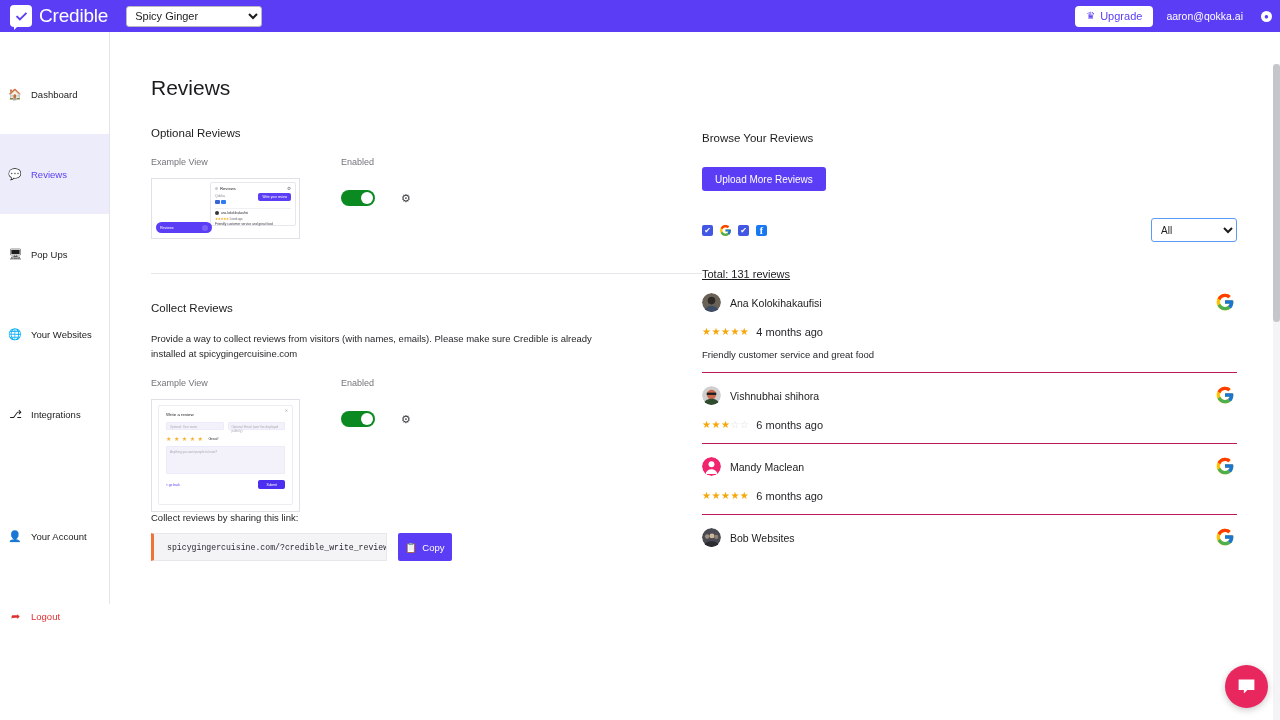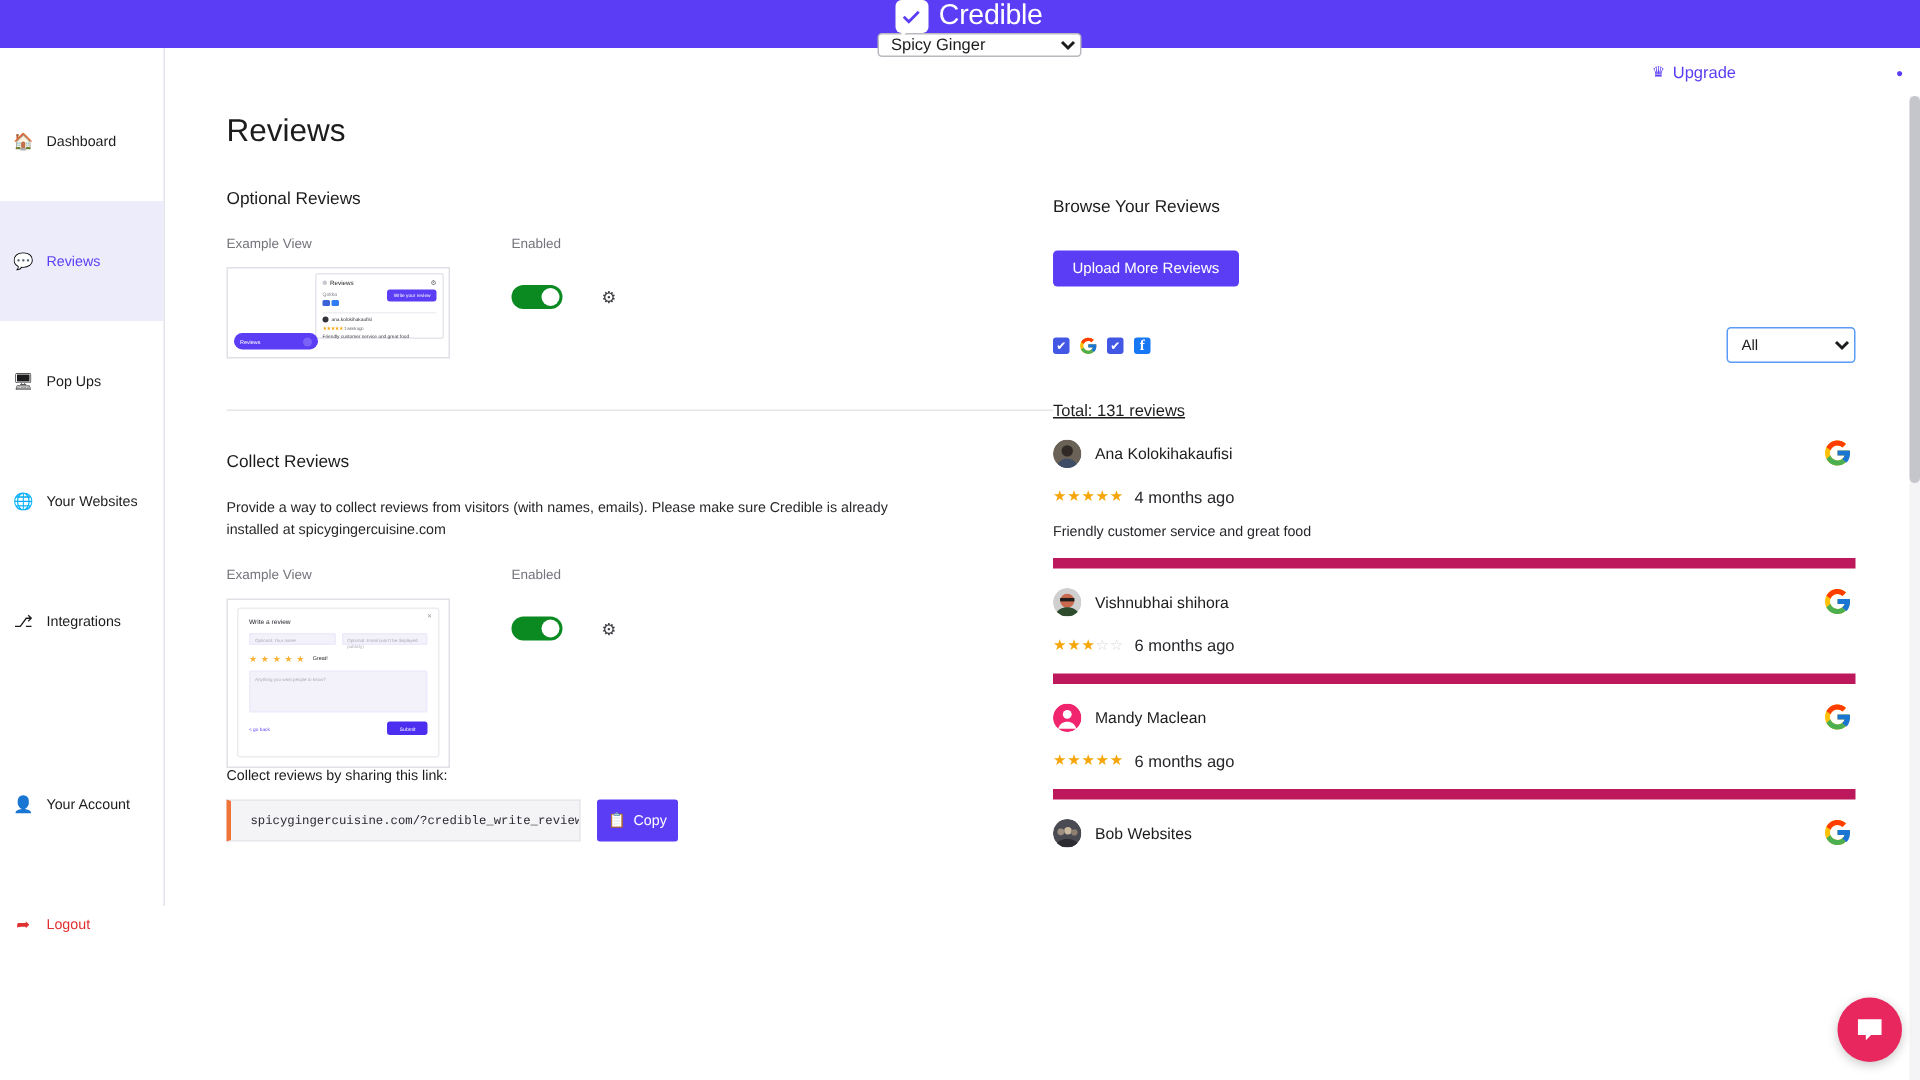--- a/index.html
+++ b/index.html
@@ -10,23 +10,22 @@
     color: #212529;
     overflow: hidden;
   }
 
   
   .topbar {
     position: absolute; top: 0; left: 0;
     width: 1280px; height: 32px;
     background: #5b3df5;
     display: flex; align-items: center;
-    padding: 0 8px 0 16px;
+    padding: 0 8px 0 6px;
     z-index: 40;
-    flex-direction: column;
   }
   .brand { display: flex; align-items: center; gap: 7px; padding-left: 4px; }
   .brand-logo {
     width: 22px; height: 22px; background: #ffffff;
     border-radius: 4px; position: relative;
     display: flex; align-items: center; justify-content: center;
   }
   .brand-logo .bubble-tail {
     position: absolute; bottom: -3px; left: 4px;
     width: 0; height: 0;
@@ -51,21 +50,21 @@
   .upgrade-btn {
     background: #fff; color: #5b3df5;
     border: none; border-radius: 4px;
     height: 21px; padding: 0 11px;
     font-size: 11px; font-family: "Liberation Sans", sans-serif;
     display: flex; align-items: center; gap: 5px; cursor: pointer;
   }
   .crown { font-size: 10px; line-height: 1; }
   .user-email {
     color: #fff; font-size: 10.5px;
-    display: flex; align-items: center; gap: 3px; cursor: pointer;
+    display: flex; align-items: center; gap: 18px; cursor: pointer;
   }
   .user-icon {
     width: 11px; height: 11px; border-radius: 50%;
     background: #fff; color: #5b3df5;
     font-size: 8px; display:flex; align-items:center; justify-content:center;
   }
 
   
   .sidebar {
     position: absolute; top: 32px; left: 0;
@@ -210,21 +209,21 @@
         width:11px;height:11px;display:flex;align-items:center;justify-content:center;
         font-family:"Liberation Serif",serif; }
   .all-select {
     margin-left: auto; width: 86px; height: 24px;
     border: 1px solid #5b9bf8; border-radius: 3px; background: #fff;
     font-family: "Liberation Sans", sans-serif; font-size: 10px;
     color: #1d1d1f; padding: 0 5px;
   }
   .total-line { font-size: 11px; color: #1c1c1e; margin-top: 26px; text-decoration: underline; }
 
-  .review { border-bottom: 7px solid #be185d; padding: 13px 0 12px 0; position: relative; }
+  .review { border-bottom: 1px solid #be185d; padding: 13px 0 12px 0; position: relative; }
   .rev-head { display: flex; align-items: center; gap: 9px; }
   .avatar { width: 19px; height: 19px; border-radius: 50%; overflow:hidden; flex: none; }
   .rev-name { font-size: 10.5px; color: #1c1c1e; }
   .rev-meta { display: flex; align-items: center; gap: 7px; margin-top: 14px; }
   .stars { letter-spacing: .5px; font-size: 10px; line-height: 1; }
   .star-on { color: #f6a609; }
   .star-off { color: #d9d9de; }
   .rev-time { font-size: 11px; color: #26262b; }
   .rev-text { font-size: 9.5px; color: #26262b; margin-top: 11px; }
   .rev-src { position: absolute; right: 2px; top: 12px; width: 20px; height: 20px; }

